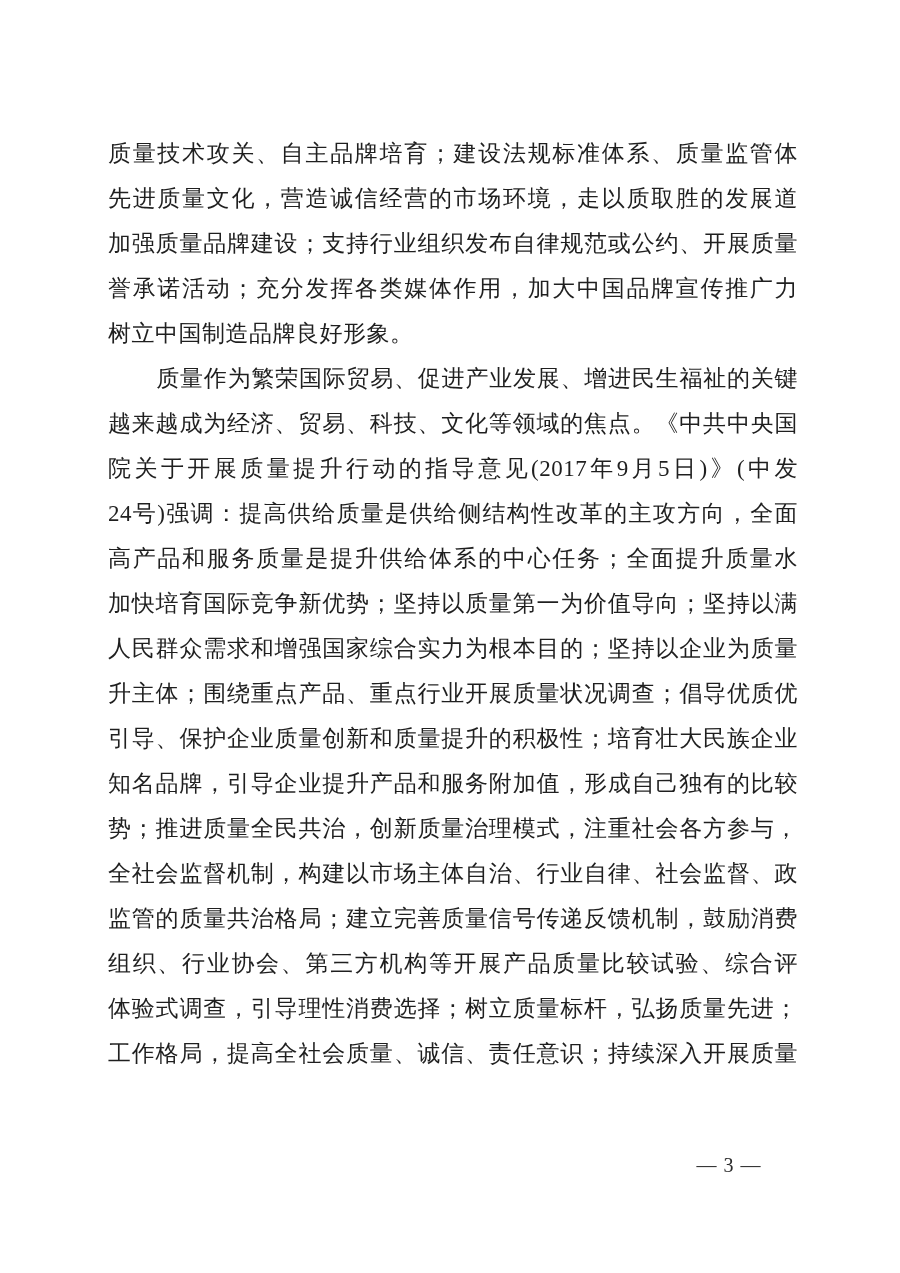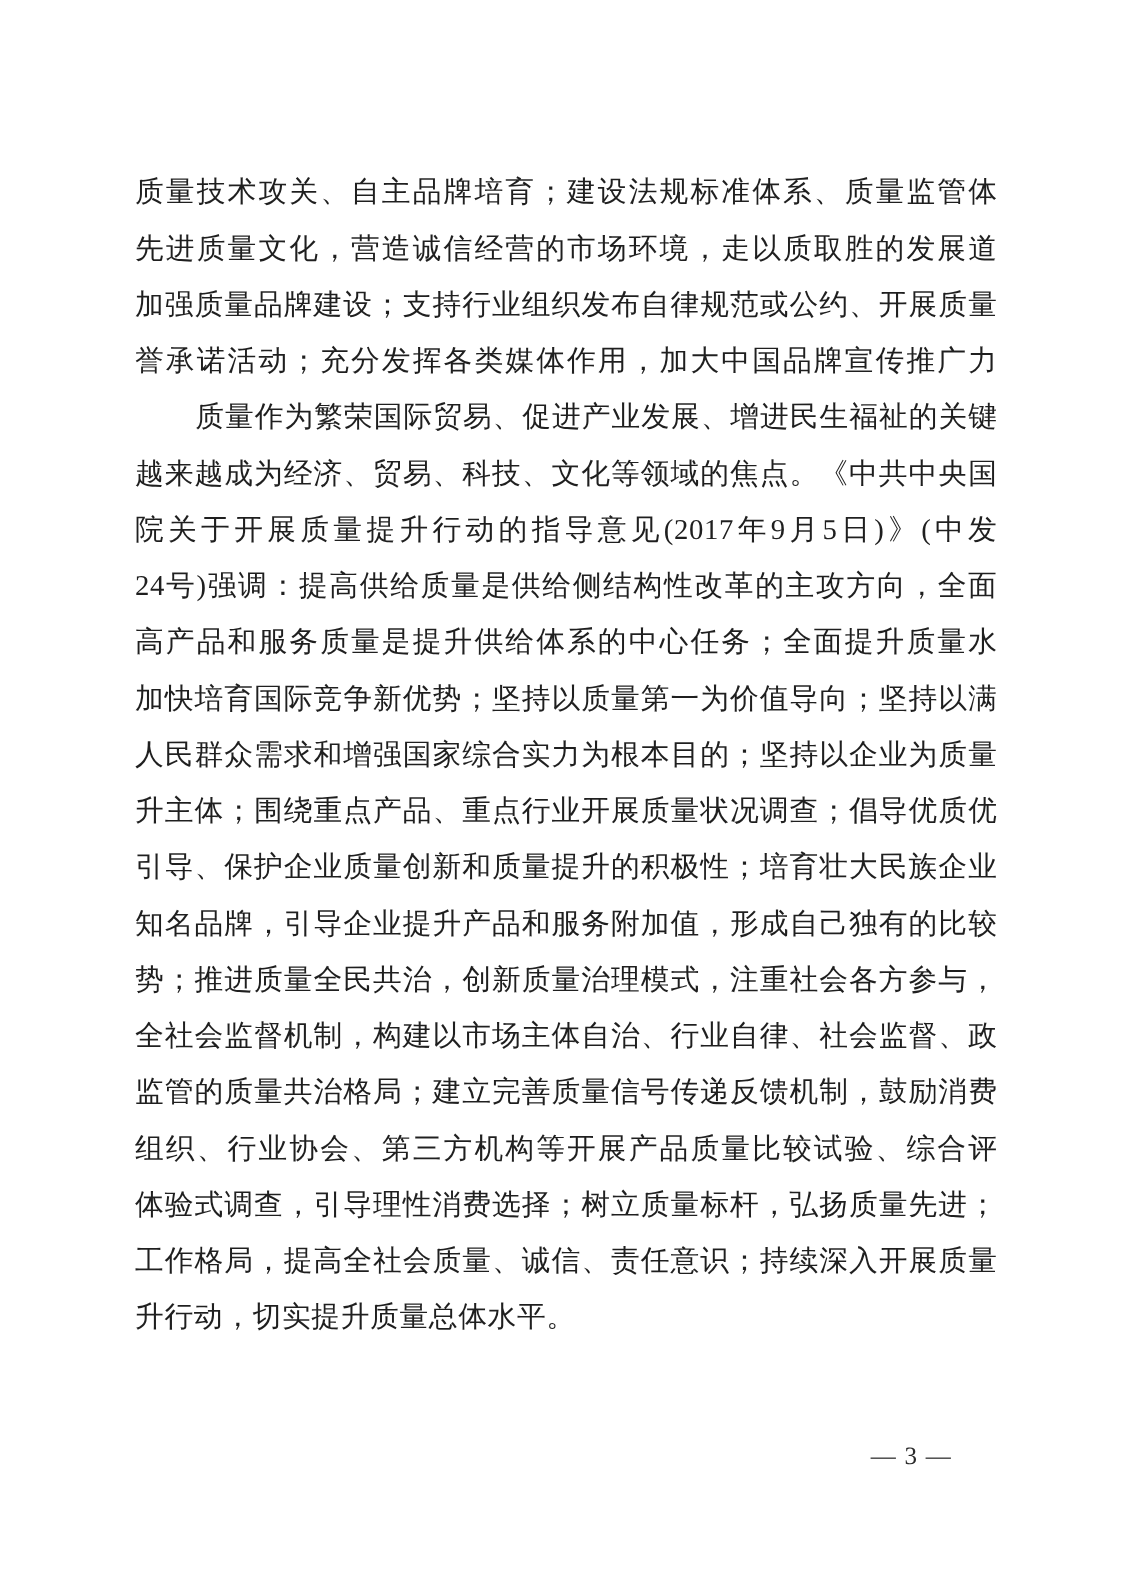--- a/index.html
+++ b/index.html
@@ -55,33 +55,33 @@
 </head>
 <body>
 
 <div class="page">
   <div class="text-block">
 
     <div class="line">质量技术攻关、自主品牌培育；建设法规标准体系、质量监管体系、</div>
     <div class="line">先进质量文化，营造诚信经营的市场环境，走以质取胜的发展道路；</div>
     <div class="line">加强质量品牌建设；支持行业组织发布自律规范或公约、开展质量信</div>
     <div class="line">誉承诺活动；充分发挥各类媒体作用，加大中国品牌宣传推广力度，</div>
+    <div class="line p-end">树立中国制造品牌良好形象。</div>
 
     <div class="line indent">质量作为繁荣国际贸易、促进产业发展、增进民生福祉的关键要素，</div>
     <div class="line">越来越成为经济、贸易、科技、文化等领域的焦点。《中共中央国务</div>
     <div class="line">院关于开展质量提升行动的指导意见(2017年9月5日)》(中发〔2017〕</div>
     <div class="line">24号)强调：提高供给质量是供给侧结构性改革的主攻方向，全面提</div>
     <div class="line">高产品和服务质量是提升供给体系的中心任务；全面提升质量水平，</div>
     <div class="line">加快培育国际竞争新优势；坚持以质量第一为价值导向；坚持以满足</div>
     <div class="line">人民群众需求和增强国家综合实力为根本目的；坚持以企业为质量提</div>
     <div class="line">升主体；围绕重点产品、重点行业开展质量状况调查；倡导优质优价，</div>
     <div class="line">引导、保护企业质量创新和质量提升的积极性；培育壮大民族企业和</div>
     <div class="line">知名品牌，引导企业提升产品和服务附加值，形成自己独有的比较优</div>
     <div class="line">势；推进质量全民共治，创新质量治理模式，注重社会各方参与，健</div>
     <div class="line">全社会监督机制，构建以市场主体自治、行业自律、社会监督、政府</div>
     <div class="line">监管的质量共治格局；建立完善质量信号传递反馈机制，鼓励消费者</div>
     <div class="line">组织、行业协会、第三方机构等开展产品质量比较试验、综合评价、</div>
     <div class="line">体验式调查，引导理性消费选择；树立质量标杆，弘扬质量先进；建</div>
     <div class="line">工作格局，提高全社会质量、诚信、责任意识；持续深入开展质量提</div>
-    <div class="line p-end">升行动，切实提升质量总体水平。</div>
   </div>
   <div class="page-number">— 3 —</div>
 </div>
 
 </body></html>

